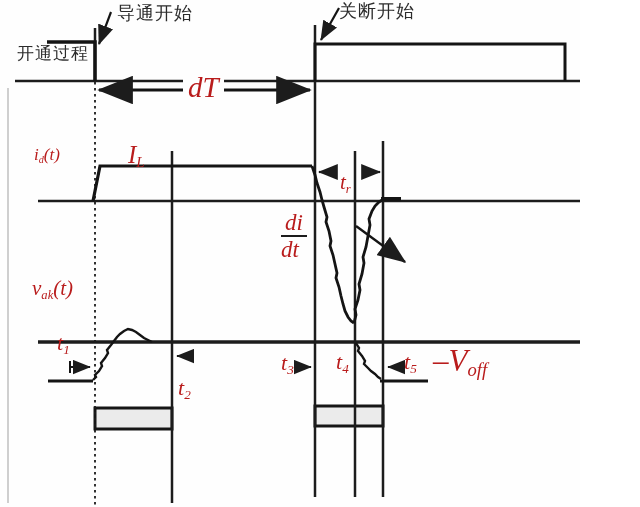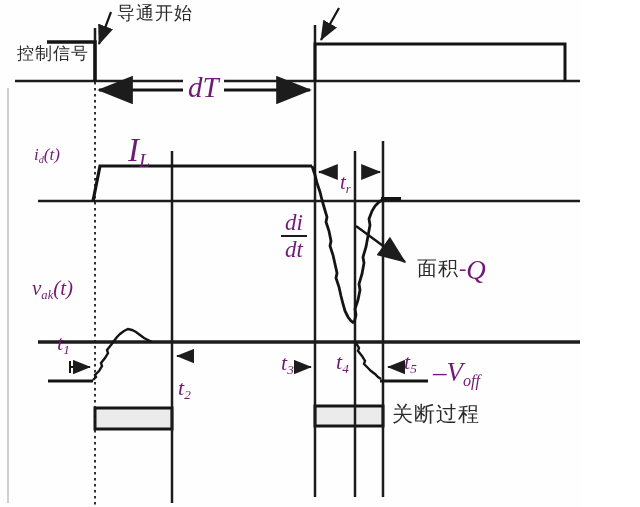--- a/index.html
+++ b/index.html
@@ -3,23 +3,23 @@
 <meta charset="utf-8">
 <style>
   html,body{margin:0;padding:0;background:#ffffff;}
   .stage{
     position:relative;width:580px;height:507px;background:#fefefe;
     font-family:"DejaVu Sans",sans-serif;color:#1f1f1f;overflow:hidden;
   }
   .stage svg{position:absolute;left:0;top:0;}
   .lbl{position:absolute;white-space:nowrap;line-height:1.05;z-index:5;}
   .cjk{font-family:"DejaVu Sans","Liberation Sans",sans-serif;color:#2b2b2b;letter-spacing:1px;}
-  .math{font-family:"Liberation Serif","DejaVu Serif",serif;font-style:italic;color:#701a75;}
+  .math{font-family:"Liberation Serif","DejaVu Serif",serif;font-style:italic;color:#b91c1c;}
   .lbl sub{font-size:0.6em;line-height:0;vertical-align:-0.28em;}
-  .frac{display:flex;flex-direction:column;align-items:center;}
+  .frac{display:flex;flex-direction:column;align-items:flex-start;}
   .frac .num{border-bottom:2px solid #1c1c1c;padding:0 4px 0px;}
   .frac .den{padding-top:1px;}
   .whitebg{background:#fefefe;padding:0 5px;}
   .qsym{position:relative;top:4px;}
 </style>
 </head>
 <body>
 
 <div class="stage">
 
@@ -84,45 +84,43 @@
       <line x1="70" y1="361" x2="70" y2="373" stroke-width="2"></line>
       <line x1="70" y1="367" x2="90" y2="367" stroke-width="2" marker-end="url(#ah)"></line>
       <line x1="190" y1="356" x2="177" y2="356" stroke-width="2" marker-end="url(#ah)"></line>
       <line x1="299" y1="367" x2="311" y2="367" stroke-width="2" marker-end="url(#ah)"></line>
       <line x1="404" y1="367" x2="388" y2="367" stroke-width="2" marker-end="url(#ah)"></line>
     </g>
   </svg>
 
   <div class="lbl cjk" style="left:117px;top:4px;font-size:18px">导通开始</div>
 
+  <div class="lbl cjk" style="left:339px;top:2px;font-size:18px">关断开始</div>
 
-  <div class="lbl cjk" style="left:17px;top:45px;font-size:17px">控制信号</div>
+  <div class="lbl cjk" style="left:17px;top:45px;font-size:17px">开通过程</div>
 
   <div class="lbl math whitebg" style="left:183px;top:72px;font-size:29px">dT</div>
 
   <div class="lbl math" style="left:34px;top:146px;font-size:17px">
     <span>i</span><sub>d</sub><span>(t)</span>
   </div>
 
-  <div class="lbl math" style="left:128px;top:133px;font-size:33px">
+  <div class="lbl math" style="left:128px;top:142px;font-size:25px">
     <span>I</span><sub>L</sub>
   </div>
 
   <div class="lbl math" style="left:340px;top:171px;font-size:21px">
     <span>t</span><sub>r</sub>
   </div>
 
   <div class="lbl math frac" style="left:281px;top:211px;font-size:23px">
     <span class="num">di</span>
     <span class="den">dt</span>
   </div>
 
-  <div class="lbl" style="left:417px;top:252px">
-    <span class="cjk" style="font-size:20px">面积</span><span class="math" style="font-size:22px">-</span><span class="math qsym" style="font-size:27px">Q</span>
-  </div>
 
   <div class="lbl math" style="left:32px;top:277px;font-size:21px">
     <span>v</span><sub>ak</sub><span>(t)</span>
   </div>
 
   <div class="lbl math" style="left:57px;top:331px;font-size:22px">
     <span>t</span><sub>1</sub>
   </div>
 
   <div class="lbl math" style="left:178px;top:376px;font-size:22px">
@@ -134,20 +132,19 @@
   </div>
 
   <div class="lbl math" style="left:336px;top:350px;font-size:22px">
     <span>t</span><sub>4</sub>
   </div>
 
   <div class="lbl math" style="left:404px;top:350px;font-size:22px">
     <span>t</span><sub>5</sub>
   </div>
 
-  <div class="lbl math" style="left:433px;top:358px;font-size:27px">
+  <div class="lbl math" style="left:433px;top:345px;font-size:31px">
     <span>–</span><span>V</span><sub>off</sub>
   </div>
 
 
-  <div class="lbl cjk" style="left:392px;top:403px;font-size:21px">关断过程</div>
 
 </div>
 
 </body></html>

